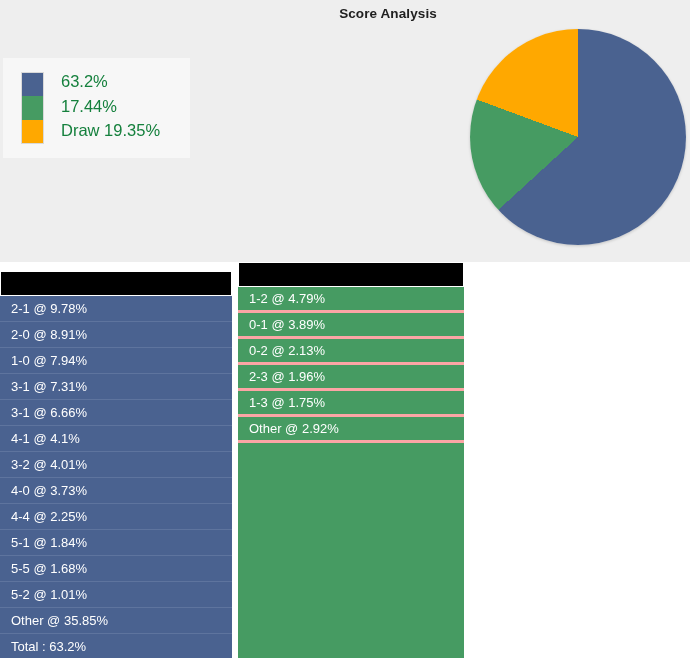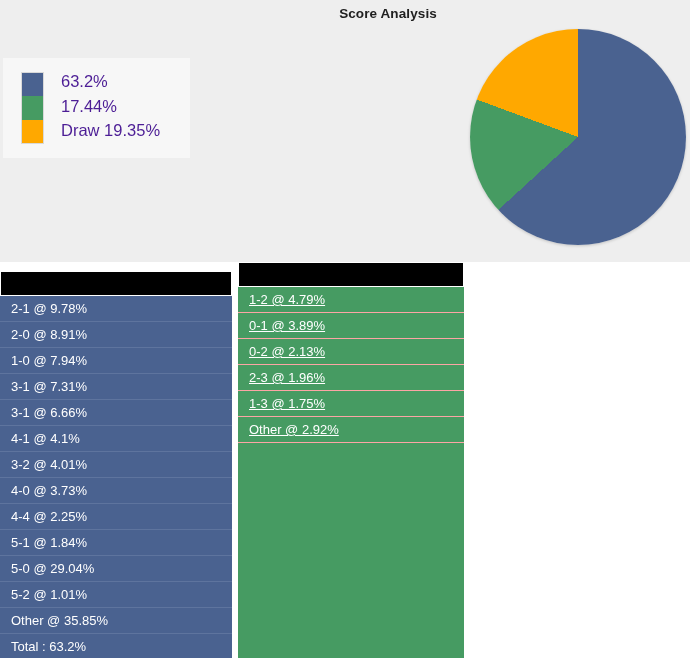--- a/index.html
+++ b/index.html
@@ -60,21 +60,21 @@
     width: 100%;
     height: 33.33%;
   }
   #legend-labels {
     position: absolute;
     left: 58px;
     top: 11px;
   }
   .legend-label {
     font-size: 16.5px;
-    color: #4c1d95;
+    color: #15803d;
     line-height: 24.5px;
     white-space: nowrap;
   }
 
   
   #pie-wrap {
     position: absolute;
     left: 470px;
     top: 29px;
     width: 222px;
@@ -136,21 +136,21 @@
     display: flex;
     align-items: center;
     padding: 0 11px;
     font-size: 13px;
     color: #ffffff;
     box-sizing: border-box;
     white-space: nowrap;
   }
   .body-blue   .score-row { border-bottom: 1px solid #5e749e; }
   .body-orange .score-row { border-bottom: 1px solid #d78f08; }
-  .body-green  .score-row { border-bottom: 1px solid #fca5a5; text-decoration: underline; }
+  .body-green  .score-row { border-bottom: 3px solid #fca5a5; }
 
   .body-orange .score-row,
   .body-green  .score-row { color: #ffffff; }
 </style>
 </head>
 <body>
 
 <div id="chart-area">
 
   <div id="chart-title">Score Analysis</div>
@@ -182,21 +182,21 @@
         <div class="score-row">2-1 @ 9.78%</div>
         <div class="score-row">2-0 @ 8.91%</div>
         <div class="score-row">1-0 @ 7.94%</div>
         <div class="score-row">3-1 @ 7.31%</div>
         <div class="score-row">3-1 @ 6.66%</div>
         <div class="score-row">4-1 @ 4.1%</div>
         <div class="score-row">3-2 @ 4.01%</div>
         <div class="score-row">4-0 @ 3.73%</div>
         <div class="score-row">4-4 @ 2.25%</div>
         <div class="score-row">5-1 @ 1.84%</div>
-        <div class="score-row">5-0 @ 29.04%</div>
+        <div class="score-row">5-5 @ 1.68%</div>
         <div class="score-row">5-2 @ 1.01%</div>
         <div class="score-row">Other @ 35.85%</div>
         <div class="score-row">Total : 63.2%</div>
       </div>
   </div>
 
   <div class="col-spacer"></div>
 
 
   <div class="col-spacer"></div>

